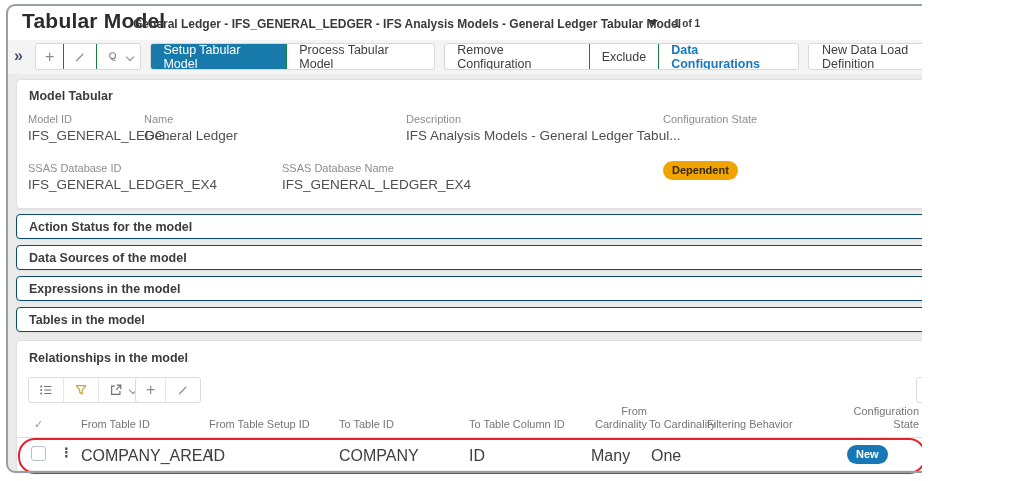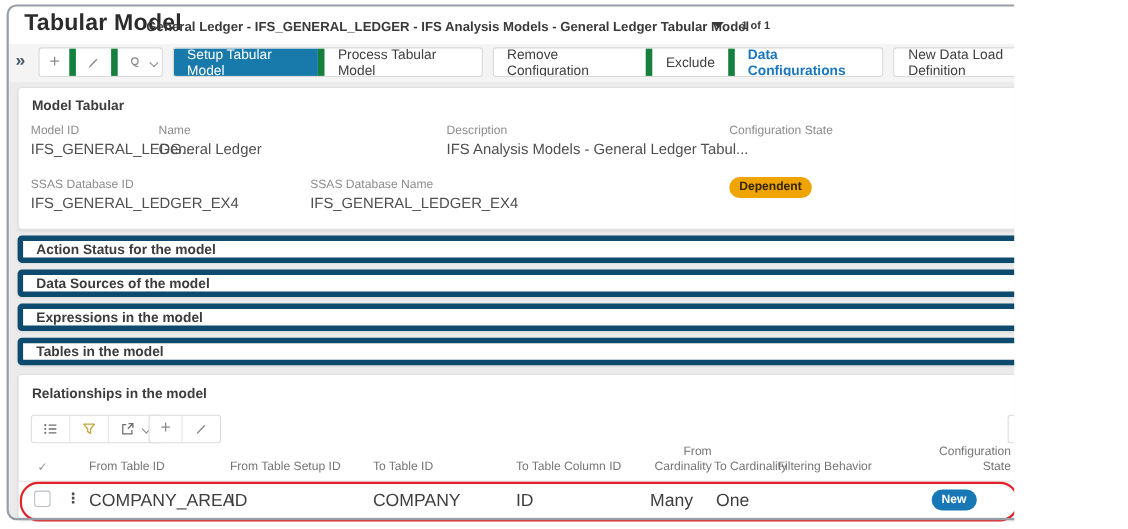--- a/index.html
+++ b/index.html
@@ -21,21 +21,21 @@
   .page-title { position:absolute; left:22px; top:9px; font-size:21px; font-weight:bold; color:#2c2c2c; letter-spacing:.2px; }
   .context-sel { position:absolute; left:133px; top:17px; font-size:12px; font-weight:600; color:#3a3a3a; }
   .caret-down { position:absolute; left:648px; top:20px; width:0; height:0;
                 border-left:5px solid transparent; border-right:5px solid transparent; border-top:6px solid #3a3a3a; }
   .rec-count { position:absolute; left:674px; top:18px; font-size:10px; font-weight:600; color:#3a3a3a; }
 
   
   .cmdbar { position:absolute; left:14px; top:43px; width:960px; height:27px; display:flex; align-items:center; gap:9px; }
   .expand-ic { font-size:16px; font-weight:bold; color:#46566b; padding:0 3px 2px 0; }
   .btn-group { display:flex; background:#fff; border:1px solid #d9d9da; border-radius:3px; height:27px; overflow:hidden; }
-  .seg { display:flex; align-items:center; justify-content:center; padding:0 12px; font-size:12.5px; color:#3e3e3e; border-left:6px solid #15803d; cursor:pointer; }
+  .seg { display:flex; align-items:center; justify-content:center; padding:0 12px; font-size:12.5px; color:#3e3e3e; border-left:1px solid #15803d; cursor:pointer; }
   .seg:first-child { border-left:none; }
   .seg.icon { padding:0 9px; color:#8a8a8a; }
   .seg.primary { background:#1879AB; color:#fff; }
   .seg.link { color:#1877BE; font-weight:600; }
   .btn-solo { display:flex; align-items:center; background:#fff; border:1px solid #d9d9da; border-radius:3px; height:27px; padding:0 13px; font-size:12.5px; color:#3e3e3e; cursor:pointer; }
   .kebab-btn { position:absolute; left:984px; top:43px; width:25px; height:27px; background:#fff; border:1px solid #d9d9da;
                border-radius:3px; display:flex; align-items:center; justify-content:center; font-size:13px; color:#555; cursor:pointer; }
   .plus-g { font-size:16px; color:#8a8a8a; line-height:1; }
   .chev { width:8px; height:8px; margin-left:6px; position:relative; }
   .chev::after { content:""; position:absolute; left:1px; top:1px; width:5px; height:5px;
@@ -43,21 +43,21 @@
 
   
   .panel { position:absolute; background:#fff; border:1px solid #e0e0e1; border-radius:4px; box-shadow:0 1px 2px rgba(0,0,0,.05); }
   .panel-title { position:absolute; font-size:12.5px; font-weight:bold; color:#3c3c3c; }
   .lbl { position:absolute; font-size:11px; color:#8d8d8d; white-space:nowrap; }
   .val { position:absolute; font-size:13.5px; color:#4f4f4f; white-space:nowrap; }
   .badge { display:inline-block; font-size:11px; font-weight:bold; padding:3px 9px; border-radius:10px; line-height:1.2; }
   .badge.amber { background:#F0A400; color:#332708; }
   .badge.blue  { background:#1878B5; color:#fff; }
 
-  .section-bar { position:absolute; left:16px; width:990px; height:25px; background:#fff; border:5px solid #0c4a6e;
+  .section-bar { position:absolute; left:16px; width:990px; height:25px; background:#fff; border:1px solid #0c4a6e;
                  border-radius:4px; display:flex; align-items:center; padding:0 12px; font-size:12.5px; font-weight:bold;
                  color:#3c3c3c; box-shadow:0 1px 2px rgba(0,0,0,.05); cursor:pointer; }
 
   
   .tbl-toolbar-grp { position:absolute; display:flex; background:#fff; border:1px solid #dcdcdd; border-radius:3px; height:26px; overflow:hidden; }
   .tico { display:flex; align-items:center; justify-content:center; padding:0 10px; border-left:1px solid #e6e6e7; cursor:pointer; }
   .tico:first-child { border-left:none; }
   .pagesize-btn { position:absolute; left:899px; top:36px; width:55px; height:26px; background:#fff; border:1px solid #dcdcdd;
                   border-radius:3px; display:flex; align-items:center; justify-content:center; font-size:12px; color:#5c3a2e; cursor:pointer;font-family:Liberation Serif, serif; }
   .viewmode-btn { position:absolute; left:962px; top:36px; width:29px; height:26px; background:#fff; border:1px solid #dcdcdd;

